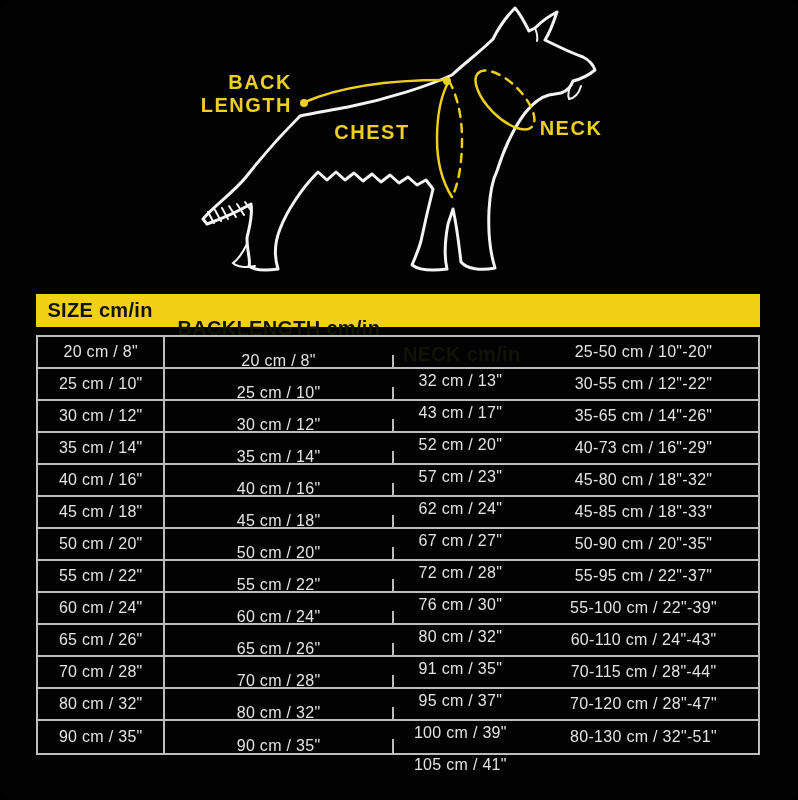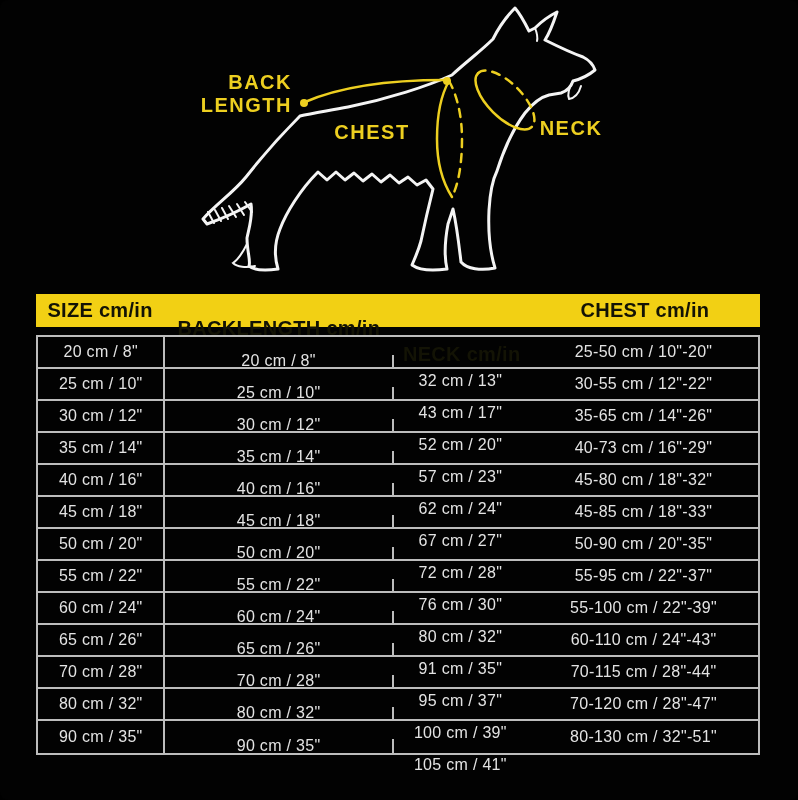--- a/index.html
+++ b/index.html
@@ -110,21 +110,20 @@
     <text x="292" y="112" text-anchor="end">LENGTH</text>
     <text x="372" y="139" text-anchor="middle">CHEST</text>
     <text x="571" y="135" text-anchor="middle">NECK</text>
   </svg>
 
   <div class="size-table">
     <div class="t-head">
       <div class="t-hcell c0">SIZE cm/in</div>
       <div class="t-hcell c1">BACKLENGTH cm/in</div>
       <div class="t-hcell c2">NECK cm/in</div>
-      <div class="t-hcell c3">CHEST cm/in</div>
     </div>
     <div class="t-body">
         <div class="t-row">
           <div class="t-cell c0">20 cm / 8"</div>
           <div class="t-cell c1">20 cm / 8"</div>
           <div class="t-cell c2">32 cm / 13"</div>
           <div class="t-cell c3">25-50 cm / 10"-20"</div>
         </div>
         <div class="t-row">
           <div class="t-cell c0">25 cm / 10"</div>

